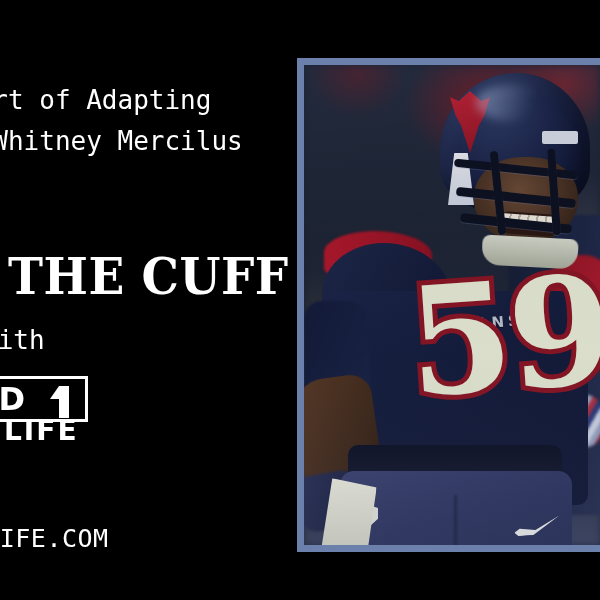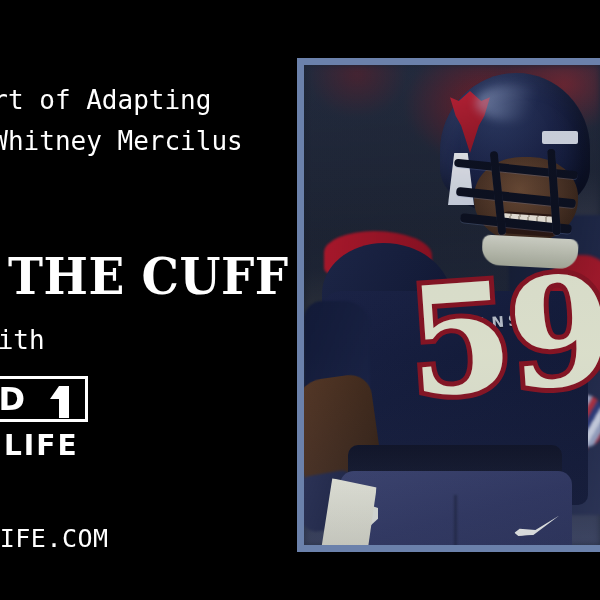--- a/index.html
+++ b/index.html
@@ -104,21 +104,21 @@
   #and1-one::before {
     content:"";
     position:absolute;
     left:-9px; top:0;
     width:0; height:0;
     border-bottom:13px solid #ffffff;
     border-left:9px solid transparent;
   }
   #and1-life {
     position:absolute;
-    left:66px; top:55px;
+    left:66px; top:40px;
     font-family:"DejaVu Sans","Liberation Sans",sans-serif;
     font-weight:700;
     font-size:28px;
     line-height:30px;
     letter-spacing:2px;
     color:#ffffff;
     white-space:nowrap;
   }
 
   

